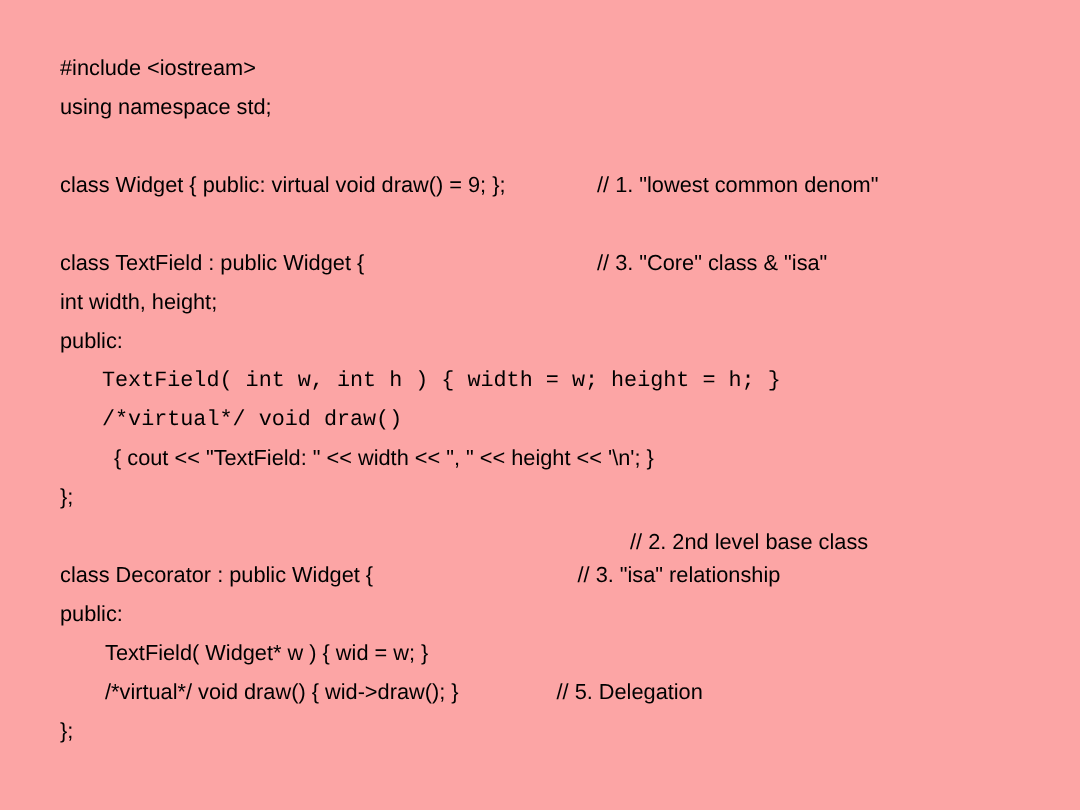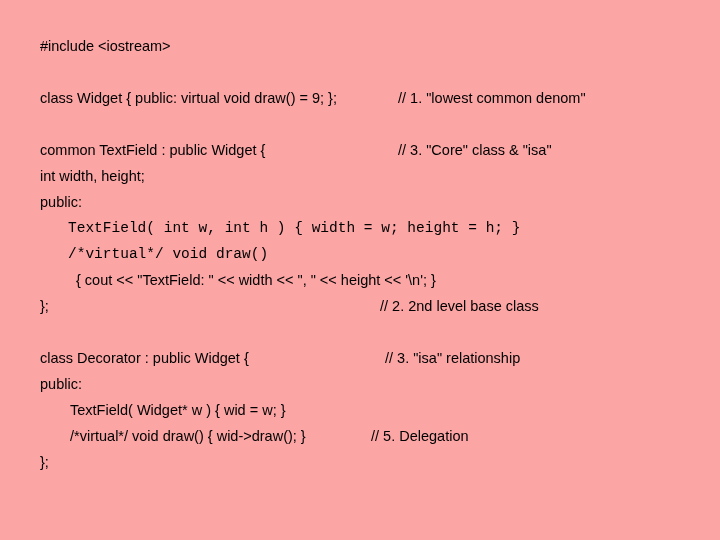--- a/index.html
+++ b/index.html
@@ -63,30 +63,31 @@
   .ind-1 { padding-left: 28px; font-family: Liberation Mono, monospace; }
   .ind-2 { padding-left: 36px; }
   .ind-3 { padding-left: 30px; }
 </style>
 </head>
 <body style="background: rgb(255, 255, 255);">
 
 <div id="slide" style="background: #fca5a5; color: rgb(0, 0, 0);">
   <div id="code-block">
       <div class="code-line"><span class="code-text ind-0">#include &lt;iostream&gt;</span></div>
+      <div class="code-line"><span class="code-text ind-0">using namespace std;</span></div>
       <div class="code-line blank"><span class="code-text ind-0"></span></div>
       <div class="code-line"><span class="code-text ind-0">class Widget { public: virtual void draw() = 9; };</span><span class="code-comment" style="left: 358px;">// 1. "lowest common denom"</span></div>
       <div class="code-line blank"><span class="code-text ind-0"></span></div>
-      <div class="code-line"><span class="code-text ind-0">common TextField : public Widget {</span><span class="code-comment" style="left: 358px;">// 3. "Core" class &amp; "isa"</span></div>
+      <div class="code-line"><span class="code-text ind-0">class TextField : public Widget {</span><span class="code-comment" style="left: 358px;">// 3. "Core" class &amp; "isa"</span></div>
       <div class="code-line"><span class="code-text ind-0">int width, height;</span></div>
       <div class="code-line"><span class="code-text ind-0">public:</span></div>
       <div class="code-line"><span class="code-text ind-1">TextField( int w, int h ) { width = w; height = h; }</span></div>
       <div class="code-line"><span class="code-text ind-1">/*virtual*/ void draw()</span></div>
       <div class="code-line"><span class="code-text ind-2">{ cout &lt;&lt; "TextField: " &lt;&lt; width &lt;&lt; ", " &lt;&lt; height &lt;&lt; '\n'; }</span></div>
-      <div class="code-line"><span class="code-text ind-0">};</span><span class="code-comment" style="left: 340px;">// 2. 2nd level base class</span></div>
+      <div class="code-line"><span class="code-text ind-0">};</span><span class="code-comment" style="left: 380px; margin-top: 30px;">// 2. 2nd level base class</span></div>
       <div class="code-line blank"><span class="code-text ind-0"></span></div>
       <div class="code-line"><span class="code-text ind-0">class Decorator : public Widget {</span><span class="code-comment" style="left: 345px;">// 3. "isa" relationship</span></div>
       <div class="code-line"><span class="code-text ind-0">public:</span></div>
       <div class="code-line"><span class="code-text ind-3">TextField( Widget* w ) { wid = w; }</span></div>
       <div class="code-line"><span class="code-text ind-3">/*virtual*/ void draw() { wid-&gt;draw(); }</span><span class="code-comment" style="left: 331px;">// 5. Delegation</span></div>
       <div class="code-line"><span class="code-text ind-0">};</span></div>
     </div>
 </div>
 
 </body></html>

